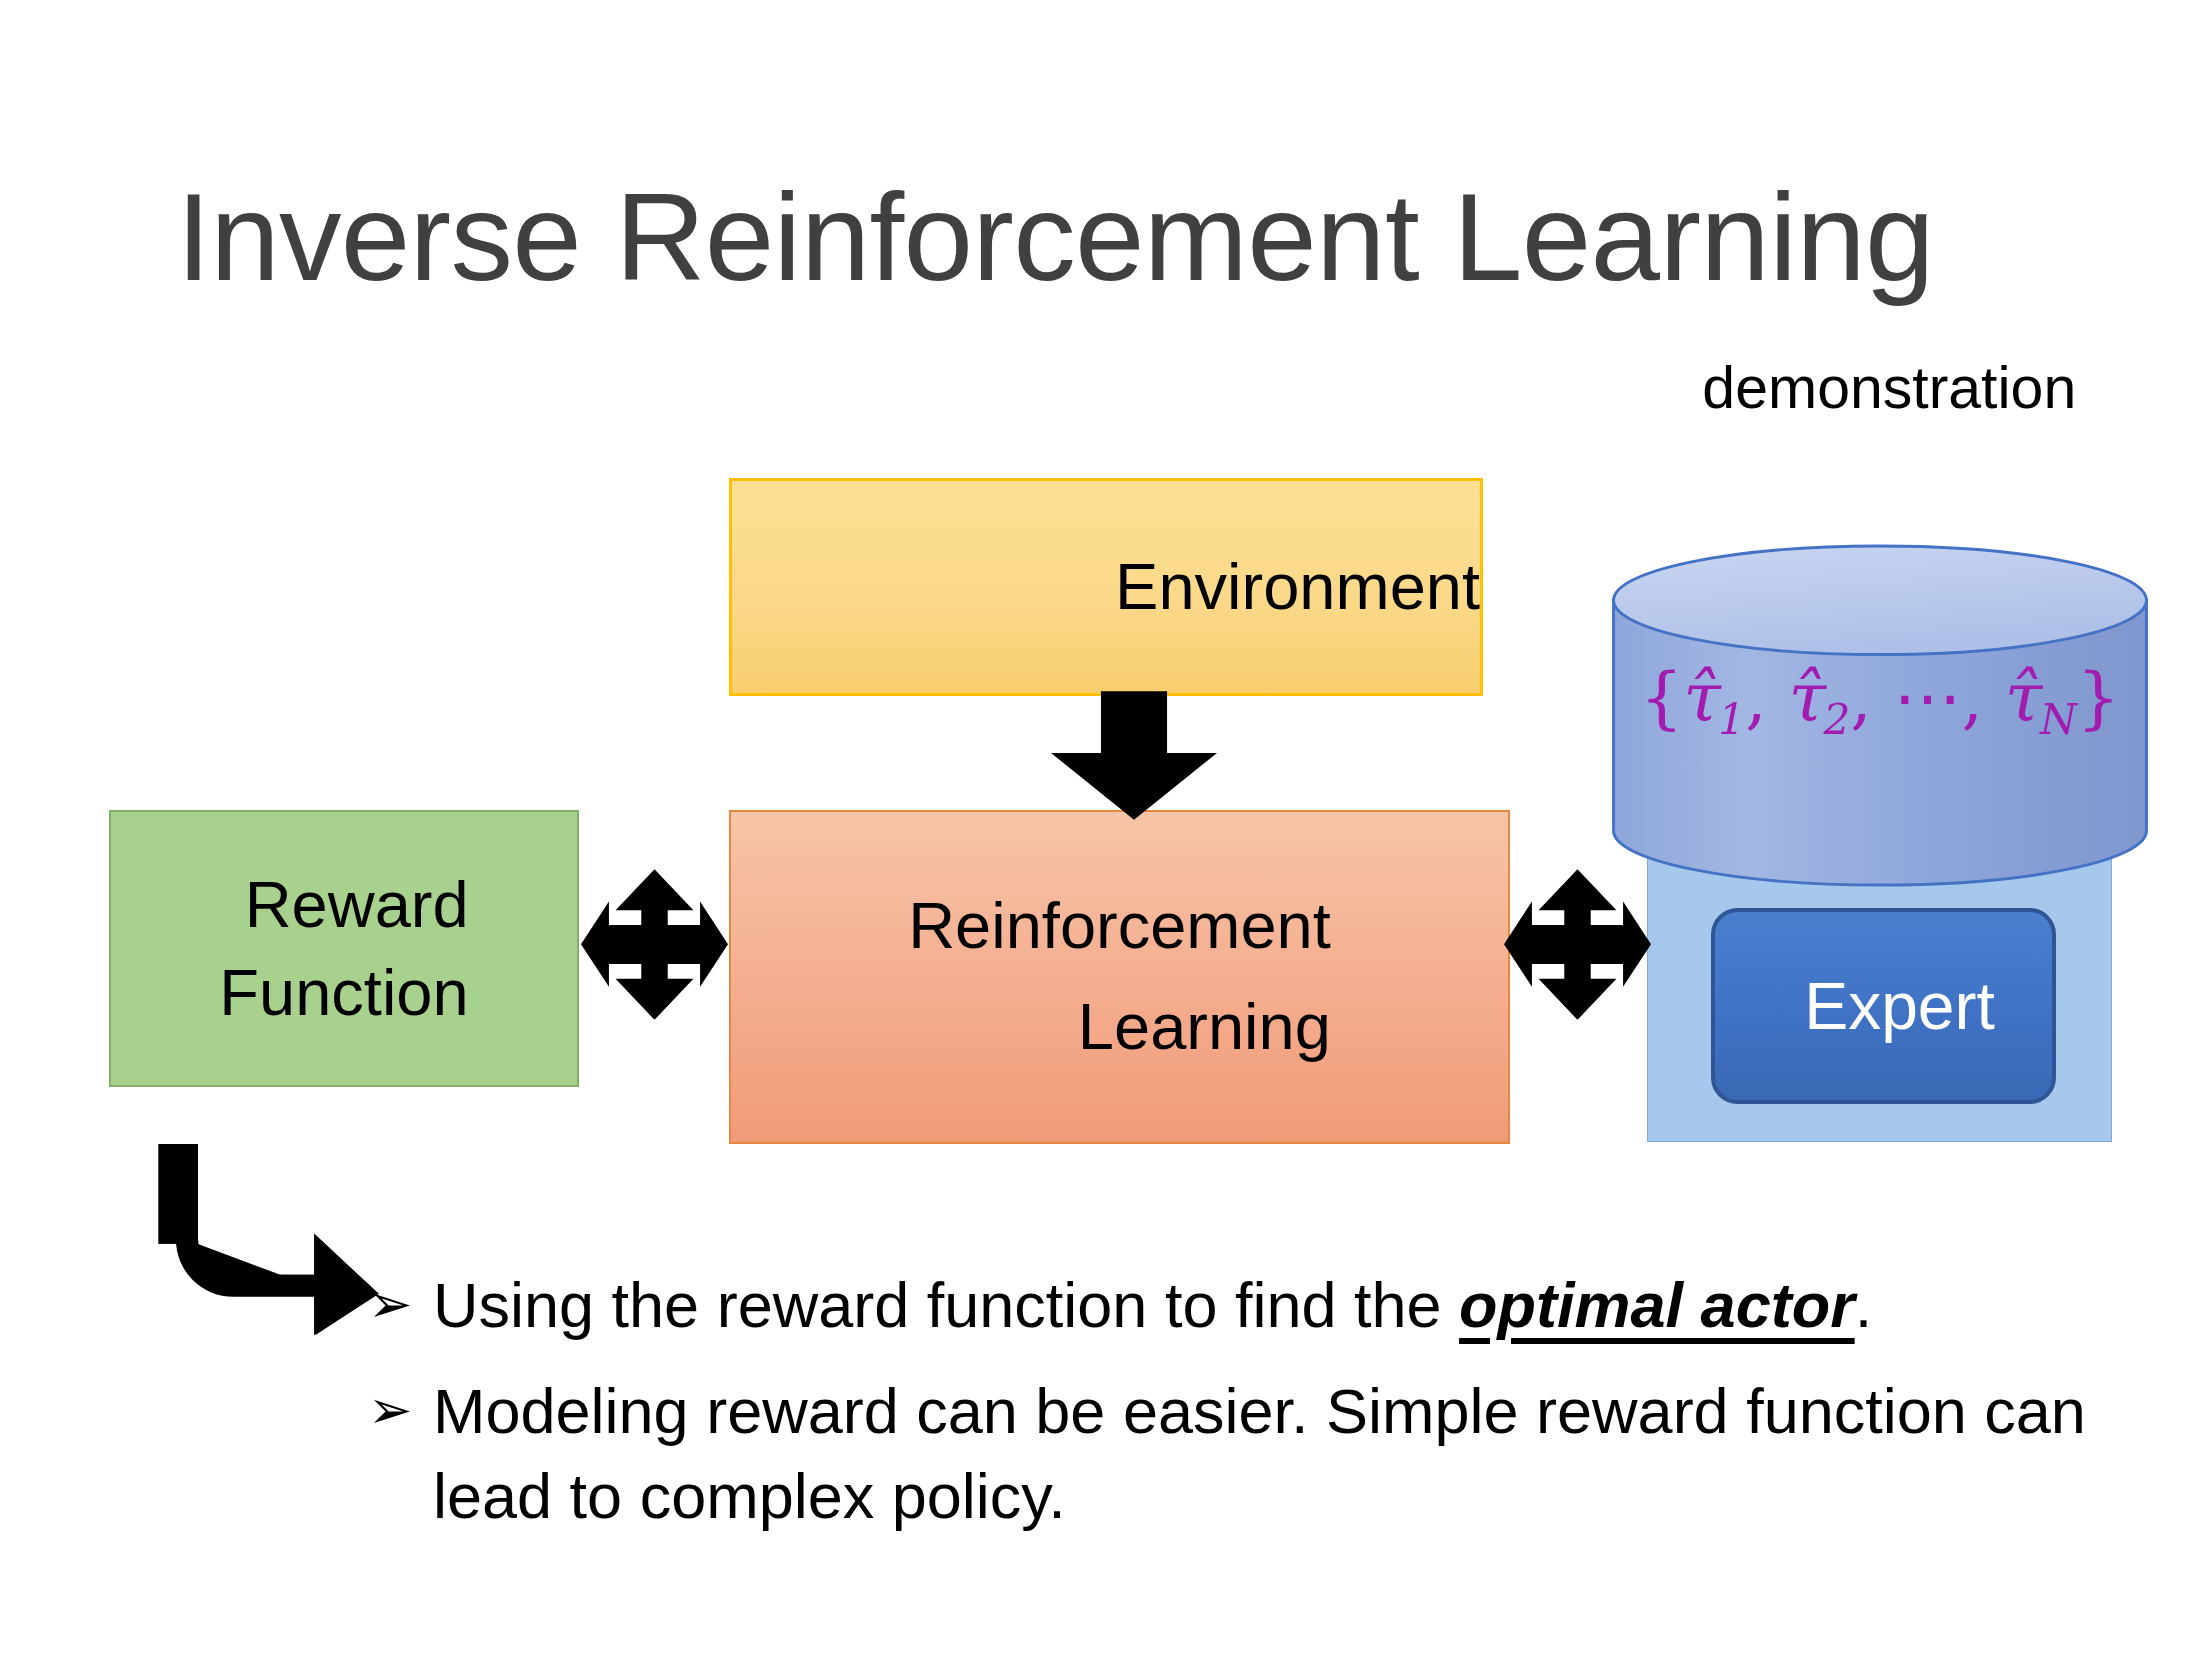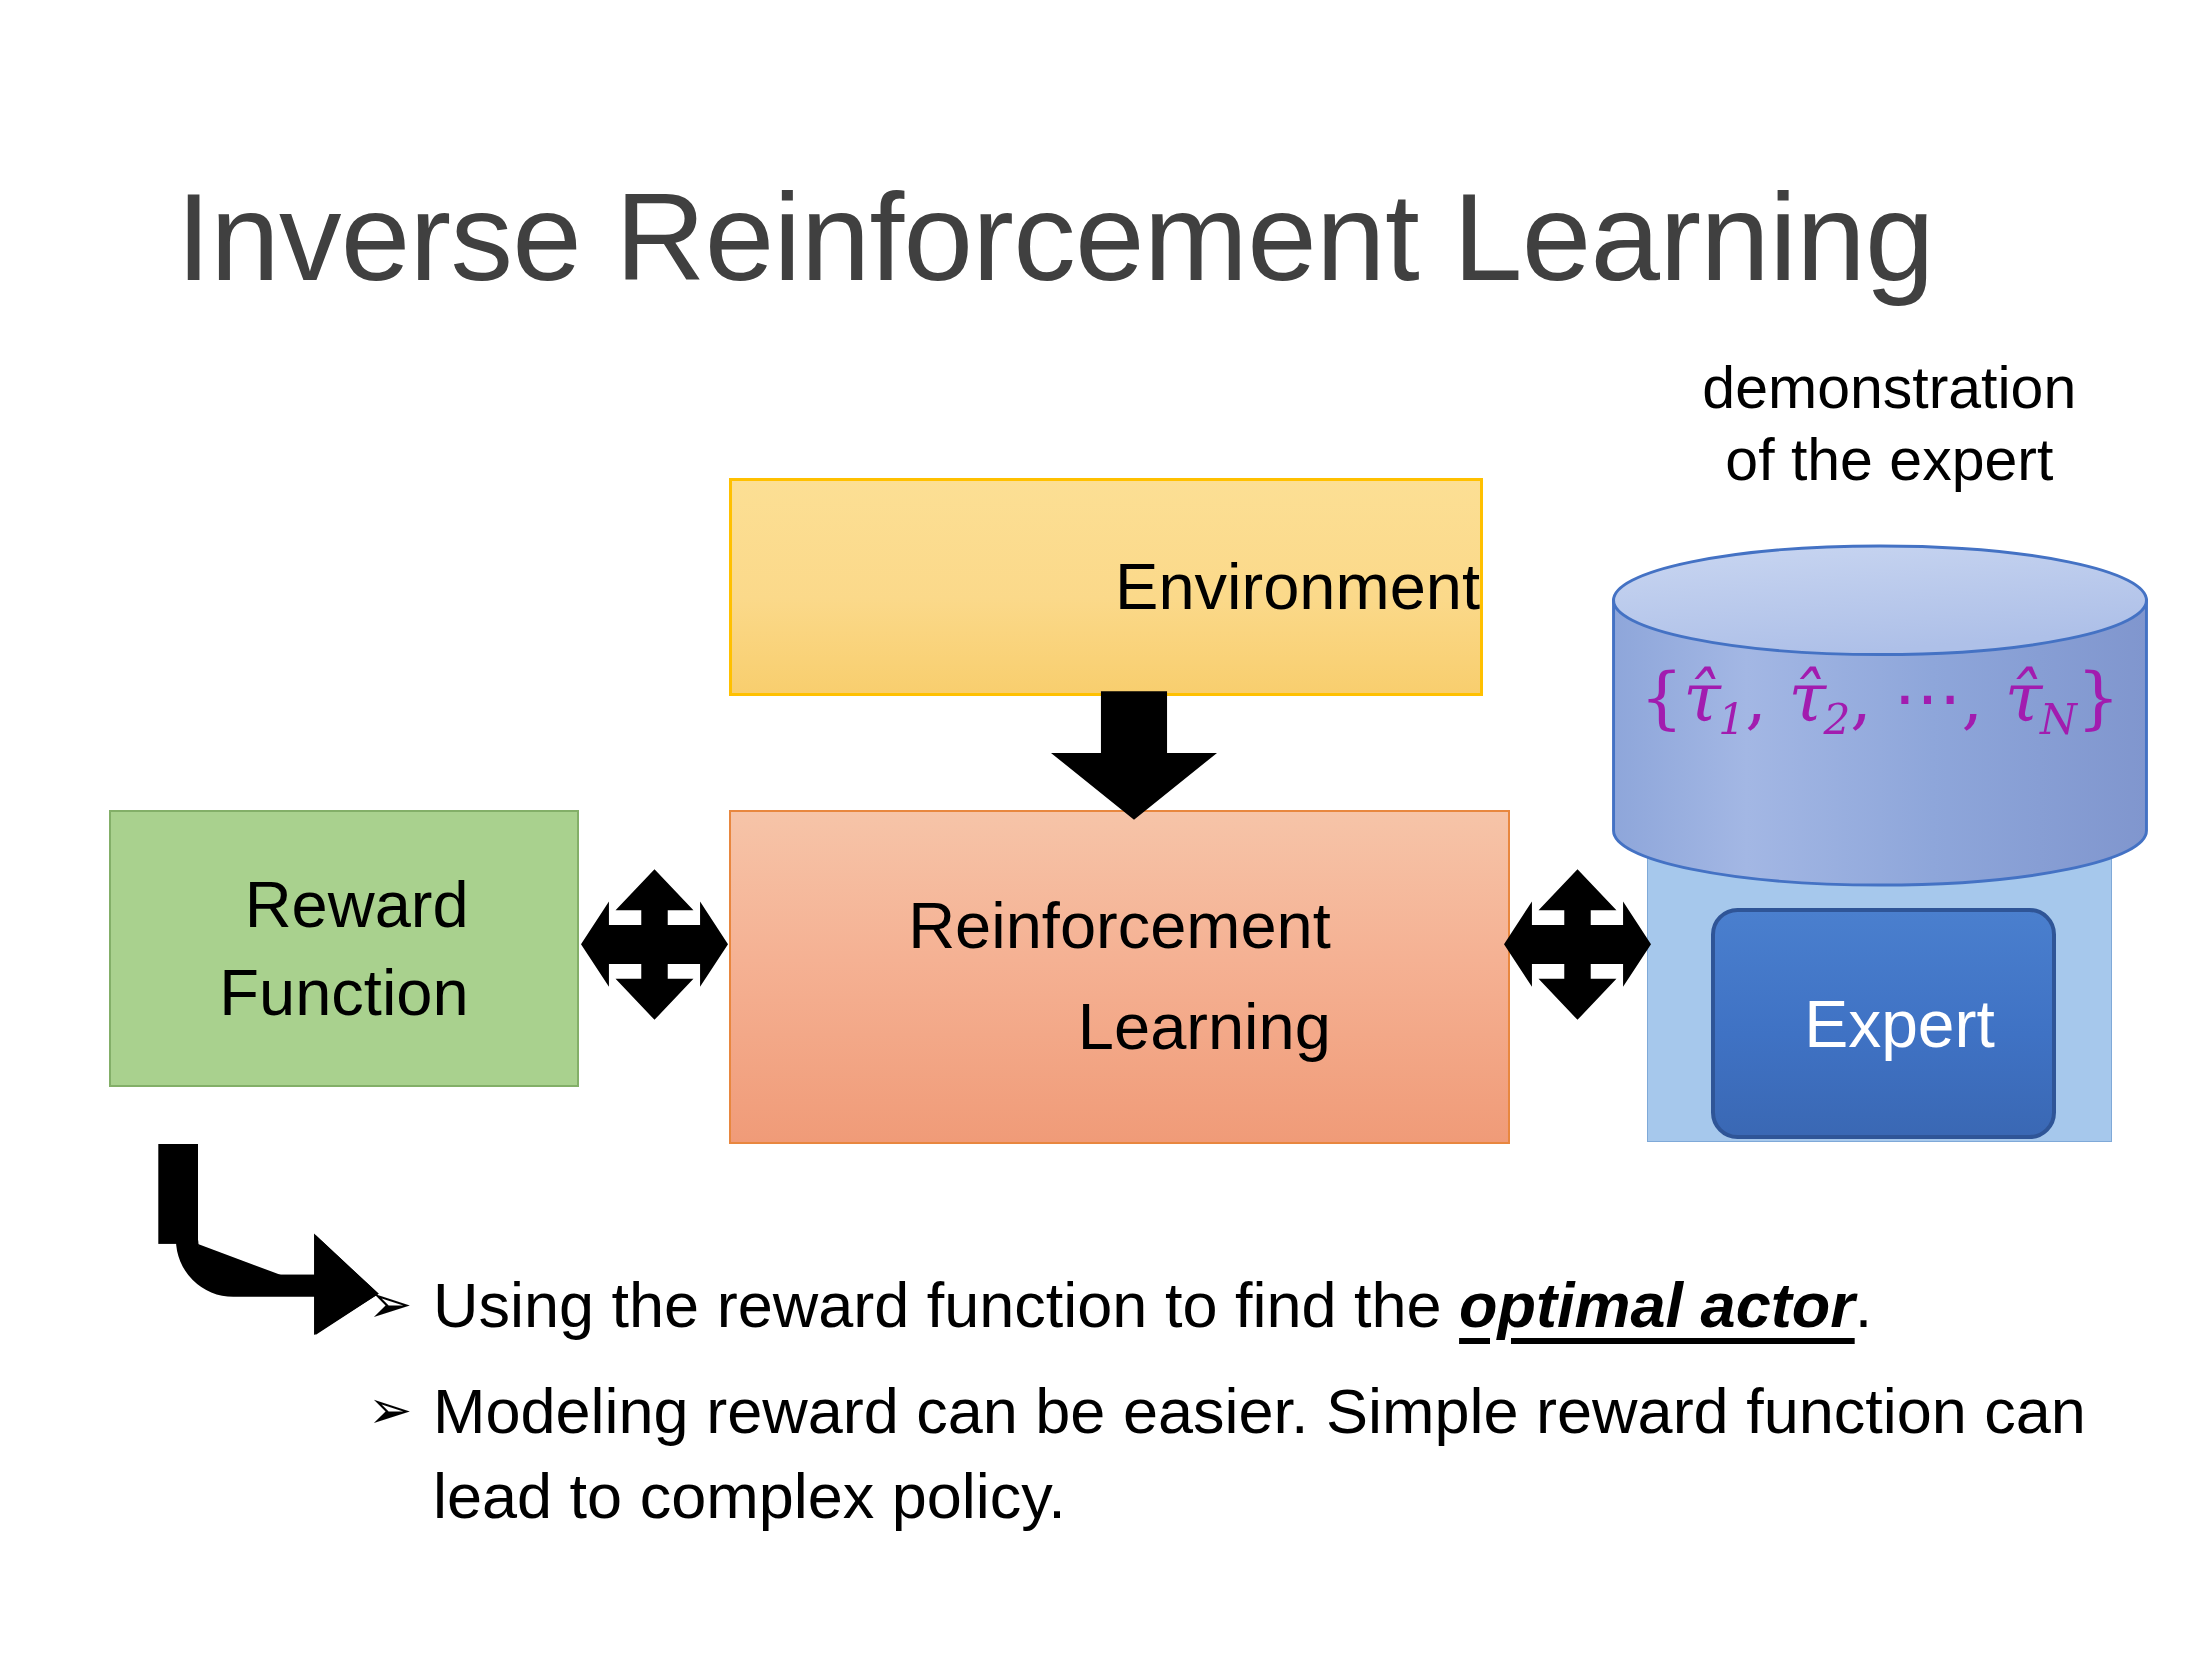--- a/index.html
+++ b/index.html
@@ -113,21 +113,21 @@
     left: 0px;
     top: 190px;
     width: 540px;
     height: 345px;
   }
   .expert-btn {
     position: absolute;
     left: 101px;
     top: 555px;
     width: 345px;
-    height: 231px;
+    height: 196px;
     background: linear-gradient(180deg, #4A7FCE 0%, #3F72C4 55%, #3A68B4 100%);
     border: 4.4px solid #2F5597;
     border-radius: 26.5px;
     box-sizing: border-box;
     display: flex;
     align-items: center;
     justify-content: center;
     color: #FFFFFF;
     font-size: 66px;
     padding-left: 32px;
@@ -212,21 +212,20 @@
     <div>
       <div>Reinforcement</div>
       <div>Learning</div>
     </div>
   </div>
 
   <div class="expert-group">
 
     <div class="demo-caption">
       <div>demonstration</div>
-      <div>of the expert</div>
     </div>
 
     <div class="expert-rect"></div>
 
     <svg class="cylinder" viewBox="0 0 734 470">
       <defs>
         <linearGradient id="cylBody" x1="0" y1="0" x2="1" y2="0">
           <stop offset="0%" stop-color="#8EA6DA"></stop>
           <stop offset="25%" stop-color="#A3B7E4"></stop>
           <stop offset="60%" stop-color="#8EA6DA"></stop>

